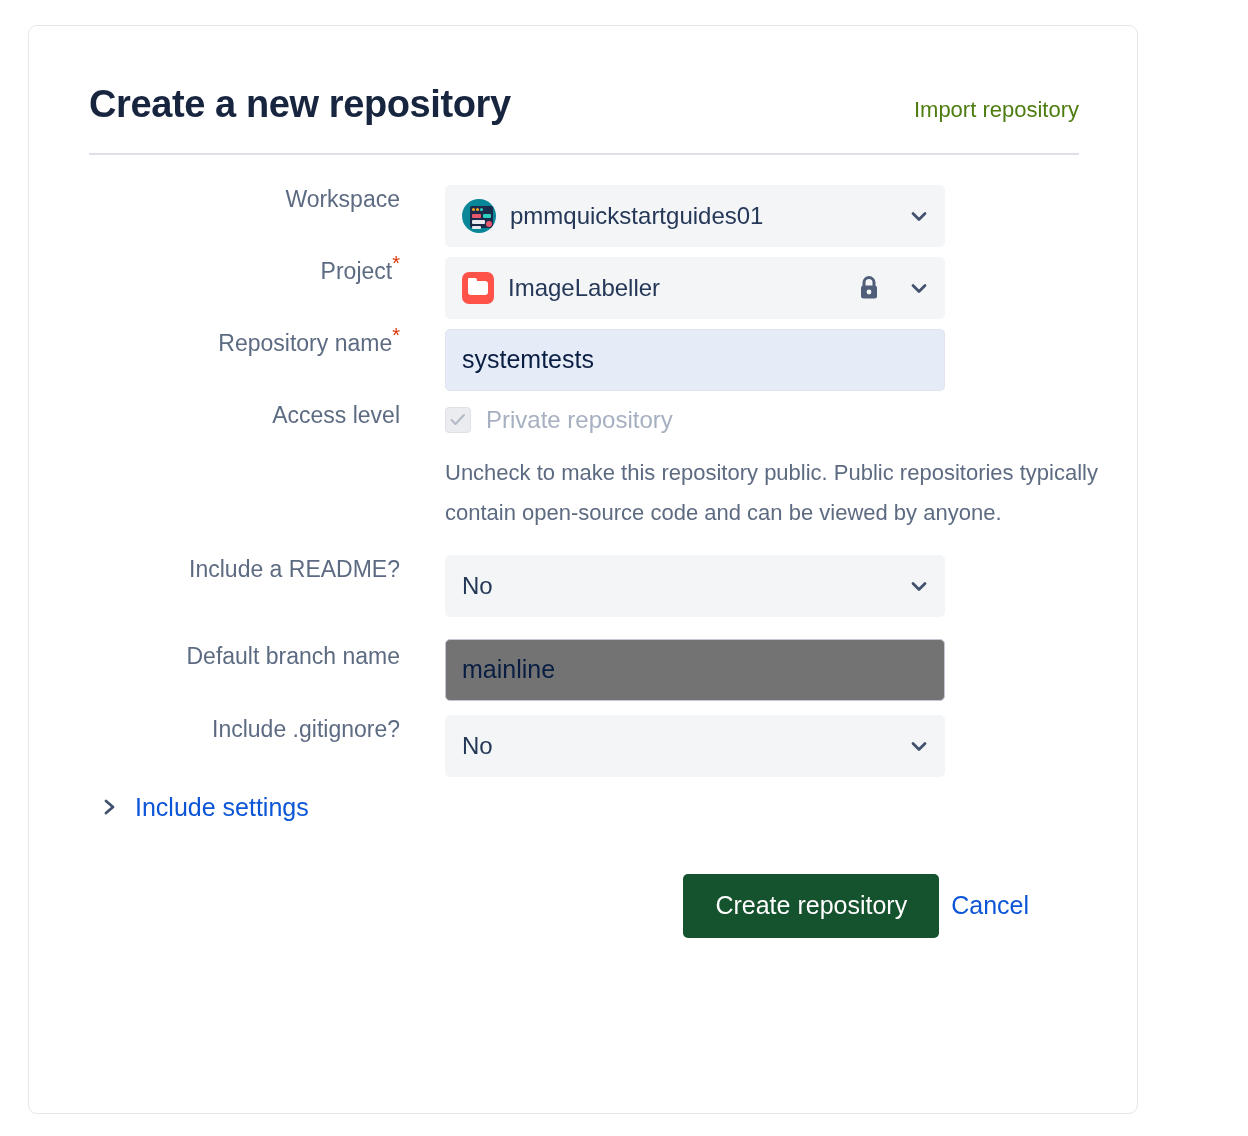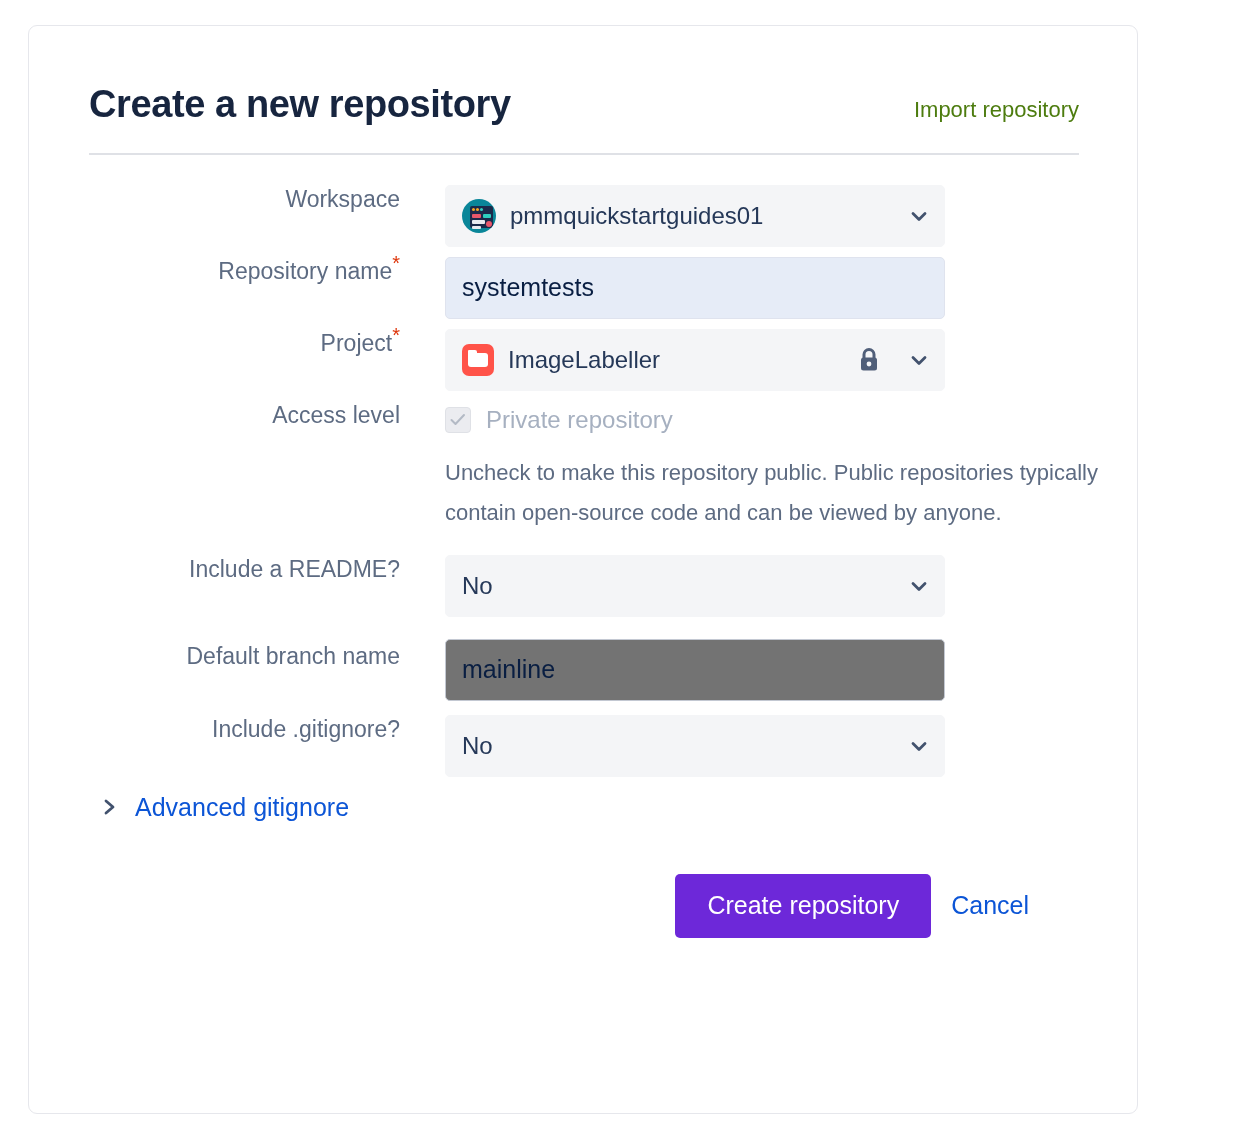--- a/index.html
+++ b/index.html
@@ -240,37 +240,37 @@
 
   
   .actions {
     display: flex;
     align-items: center;
     justify-content: flex-end;
     margin-top: 52px;
     padding-right: 50px;
   }
   .btn-primary {
-    background: #6d28d9;
+    background: #14532d;
     color: #ffffff;
     font-family: "Liberation Sans", sans-serif;
     font-size: 25px;
     border: none;
     border-radius: 5px;
     height: 64px;
     padding: 0 32px;
     cursor: pointer;
   }
   .btn-cancel {
     background: transparent;
     color: #0c55d6;
     font-family: "Liberation Sans", sans-serif;
     font-size: 25px;
     border: none;
-    margin-left: 20px;
+    margin-left: 12px;
     cursor: pointer;
     padding: 0;
   }
 </style>
 </head>
 <body>
 
 <div class="card">
   <div class="card-inner">
 
@@ -304,29 +304,20 @@
               <svg width="22" height="22" viewBox="0 0 22 22">
                   <path d="M5 8.5 L11 14.5 L17 8.5" fill="none" stroke="#42526e" stroke-width="2.8" stroke-linecap="round" stroke-linejoin="round"></path>
                 </svg>
             </span>
           </div>
         </div>
       </div>
 
       <div class="form-row">
         <div class="label-col">
-          <span>Repository name</span><span class="req-star">*</span>
-        </div>
-        <div class="field-col">
-          <input class="text-input focused" type="text" value="systemtests" style="">
-        </div>
-      </div>
-
-      <div class="form-row">
-        <div class="label-col">
           <span>Project</span><span class="req-star">*</span>
         </div>
         <div class="field-col">
           <div class="select-box wide">
             <span class="proj-icon">
               <span class="tab"></span>
               <span class="folder"></span>
             </span>
             <span class="select-value">ImageLabeller</span>
             <span class="lock-icon">
@@ -340,20 +331,29 @@
               <svg width="22" height="22" viewBox="0 0 22 22">
                   <path d="M5 8.5 L11 14.5 L17 8.5" fill="none" stroke="#42526e" stroke-width="2.8" stroke-linecap="round" stroke-linejoin="round"></path>
                 </svg>
             </span>
           </div>
         </div>
       </div>
 
       <div class="form-row">
         <div class="label-col">
+          <span>Repository name</span><span class="req-star">*</span>
+        </div>
+        <div class="field-col">
+          <input class="text-input focused" type="text" value="systemtests" style="">
+        </div>
+      </div>
+
+      <div class="form-row">
+        <div class="label-col">
           <span>Access level</span>
         </div>
         <div class="field-col">
           <div class="checkbox-row">
             <span class="cbox">
               <svg width="16" height="14" viewBox="0 0 16 14">
                   <path d="M1.5 7 L5.5 11 L14 2" fill="none" stroke="#b3bac5" stroke-width="2" stroke-linecap="round" stroke-linejoin="round"></path>
                 </svg>
             </span>
             <span class="cbox-label">Private repository</span>
@@ -402,21 +402,21 @@
           </div>
         </div>
       </div>
 
       <div class="advanced">
         <span class="caret">
           <svg width="18" height="22" viewBox="0 0 18 22">
               <path d="M5 5 L12 11 L5 17" fill="none" stroke="#42526e" stroke-width="2.8" stroke-linecap="round" stroke-linejoin="round"></path>
             </svg>
         </span>
-        <span class="advanced-label">Advanced gitignore</span>
+        <span class="advanced-label">Include settings</span>
       </div>
 
       <div class="actions">
         <button class="btn-primary">Create repository</button>
         <button class="btn-cancel">Cancel</button>
       </div>
 
     </div>
   </div>
 </div>

